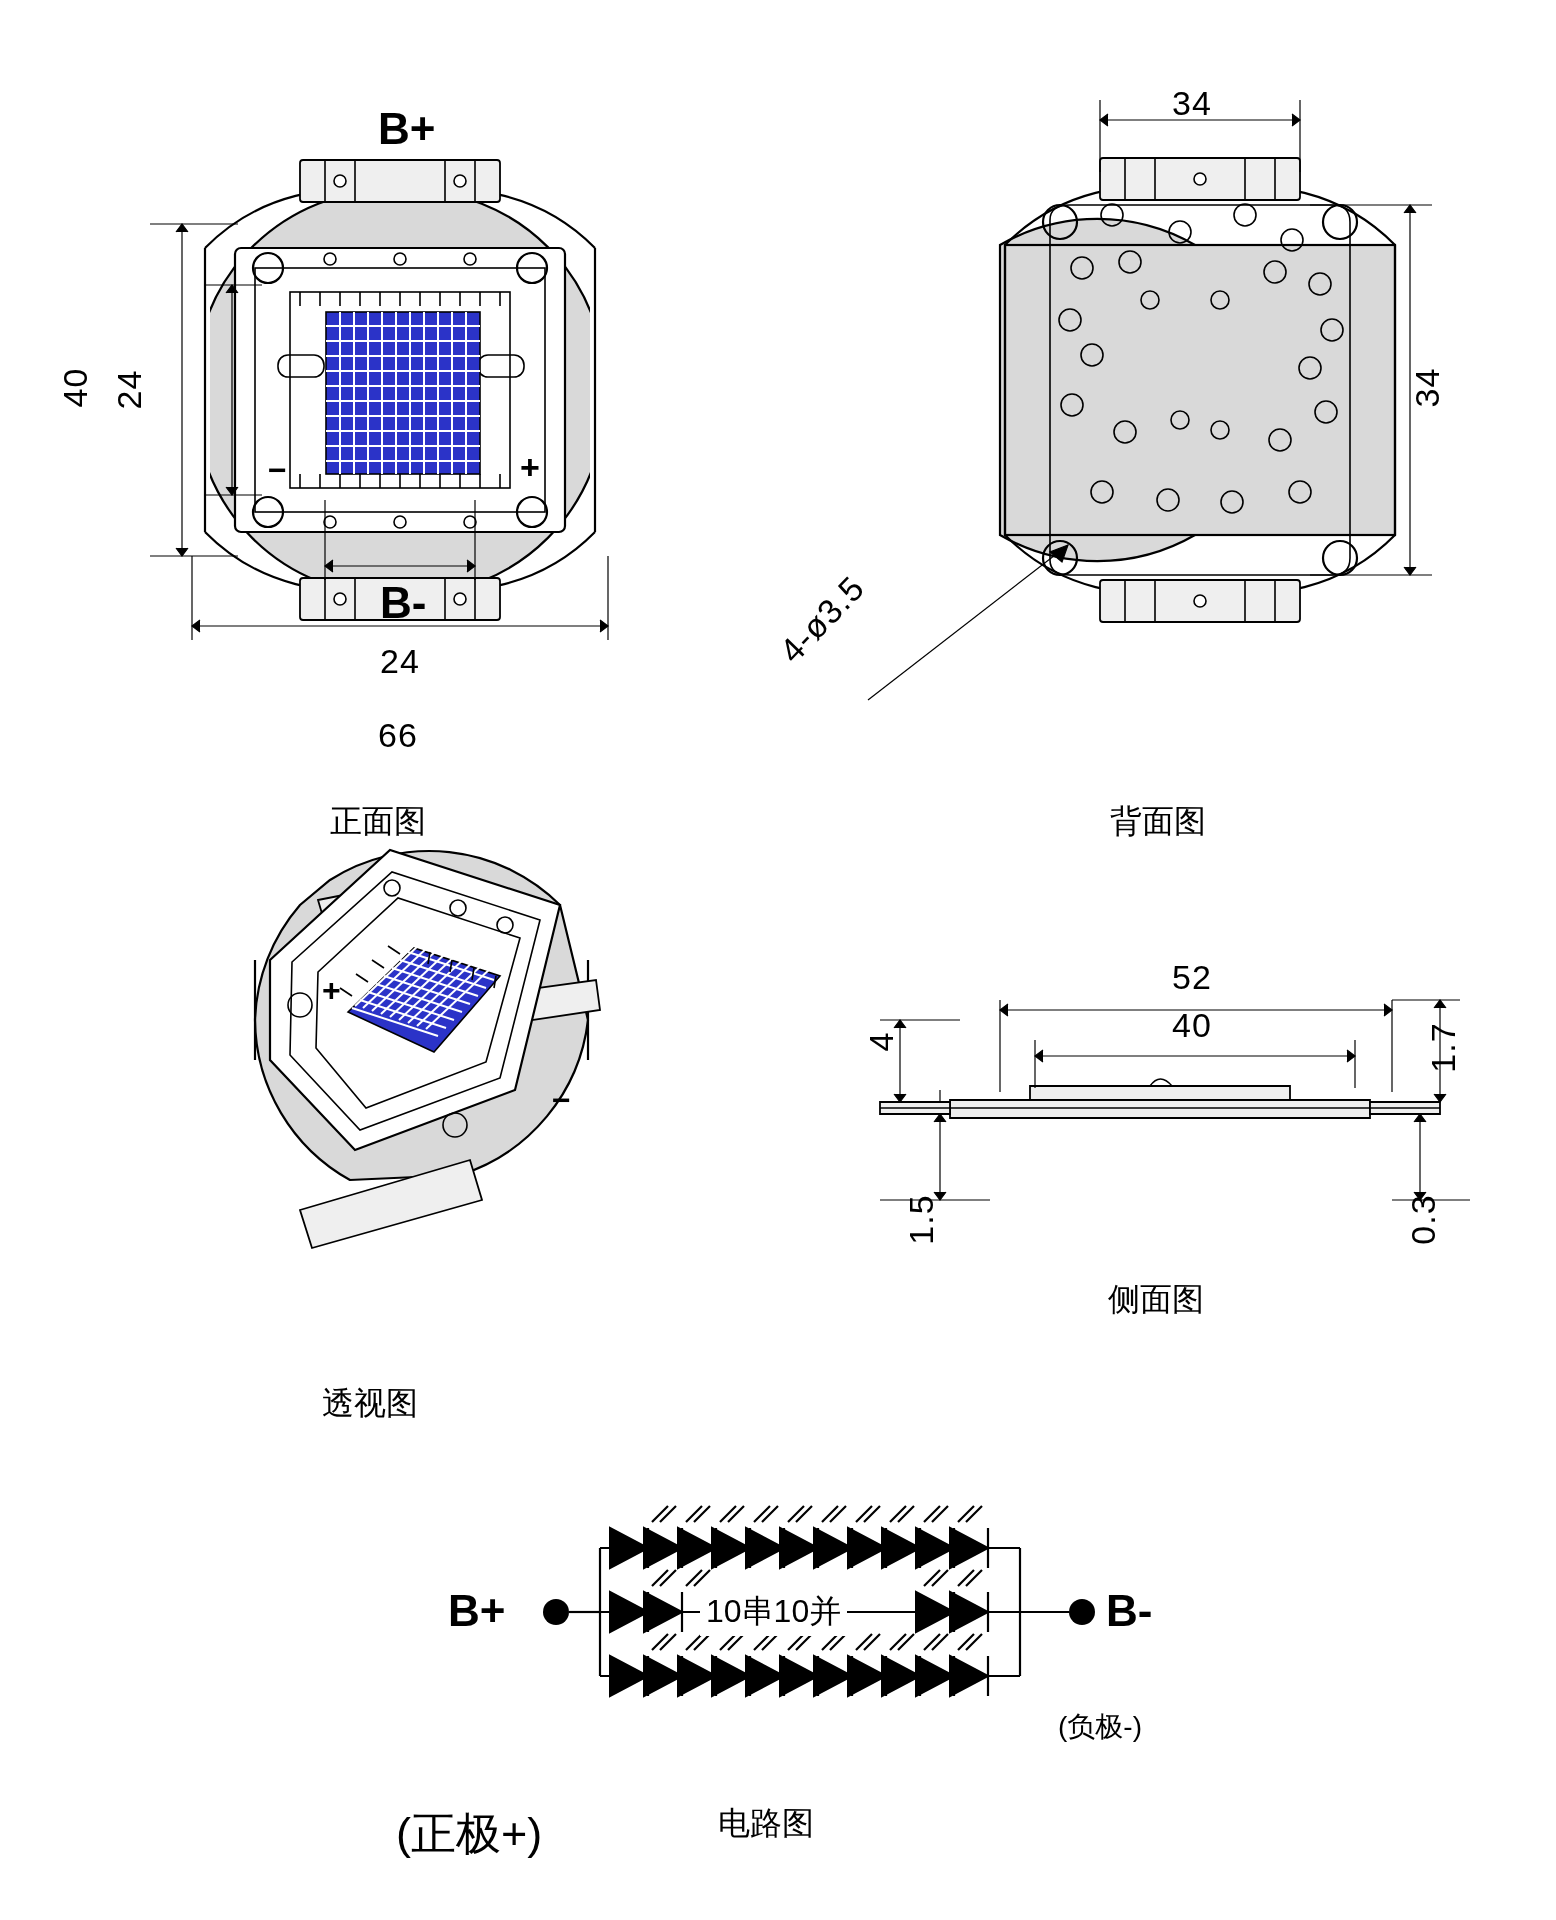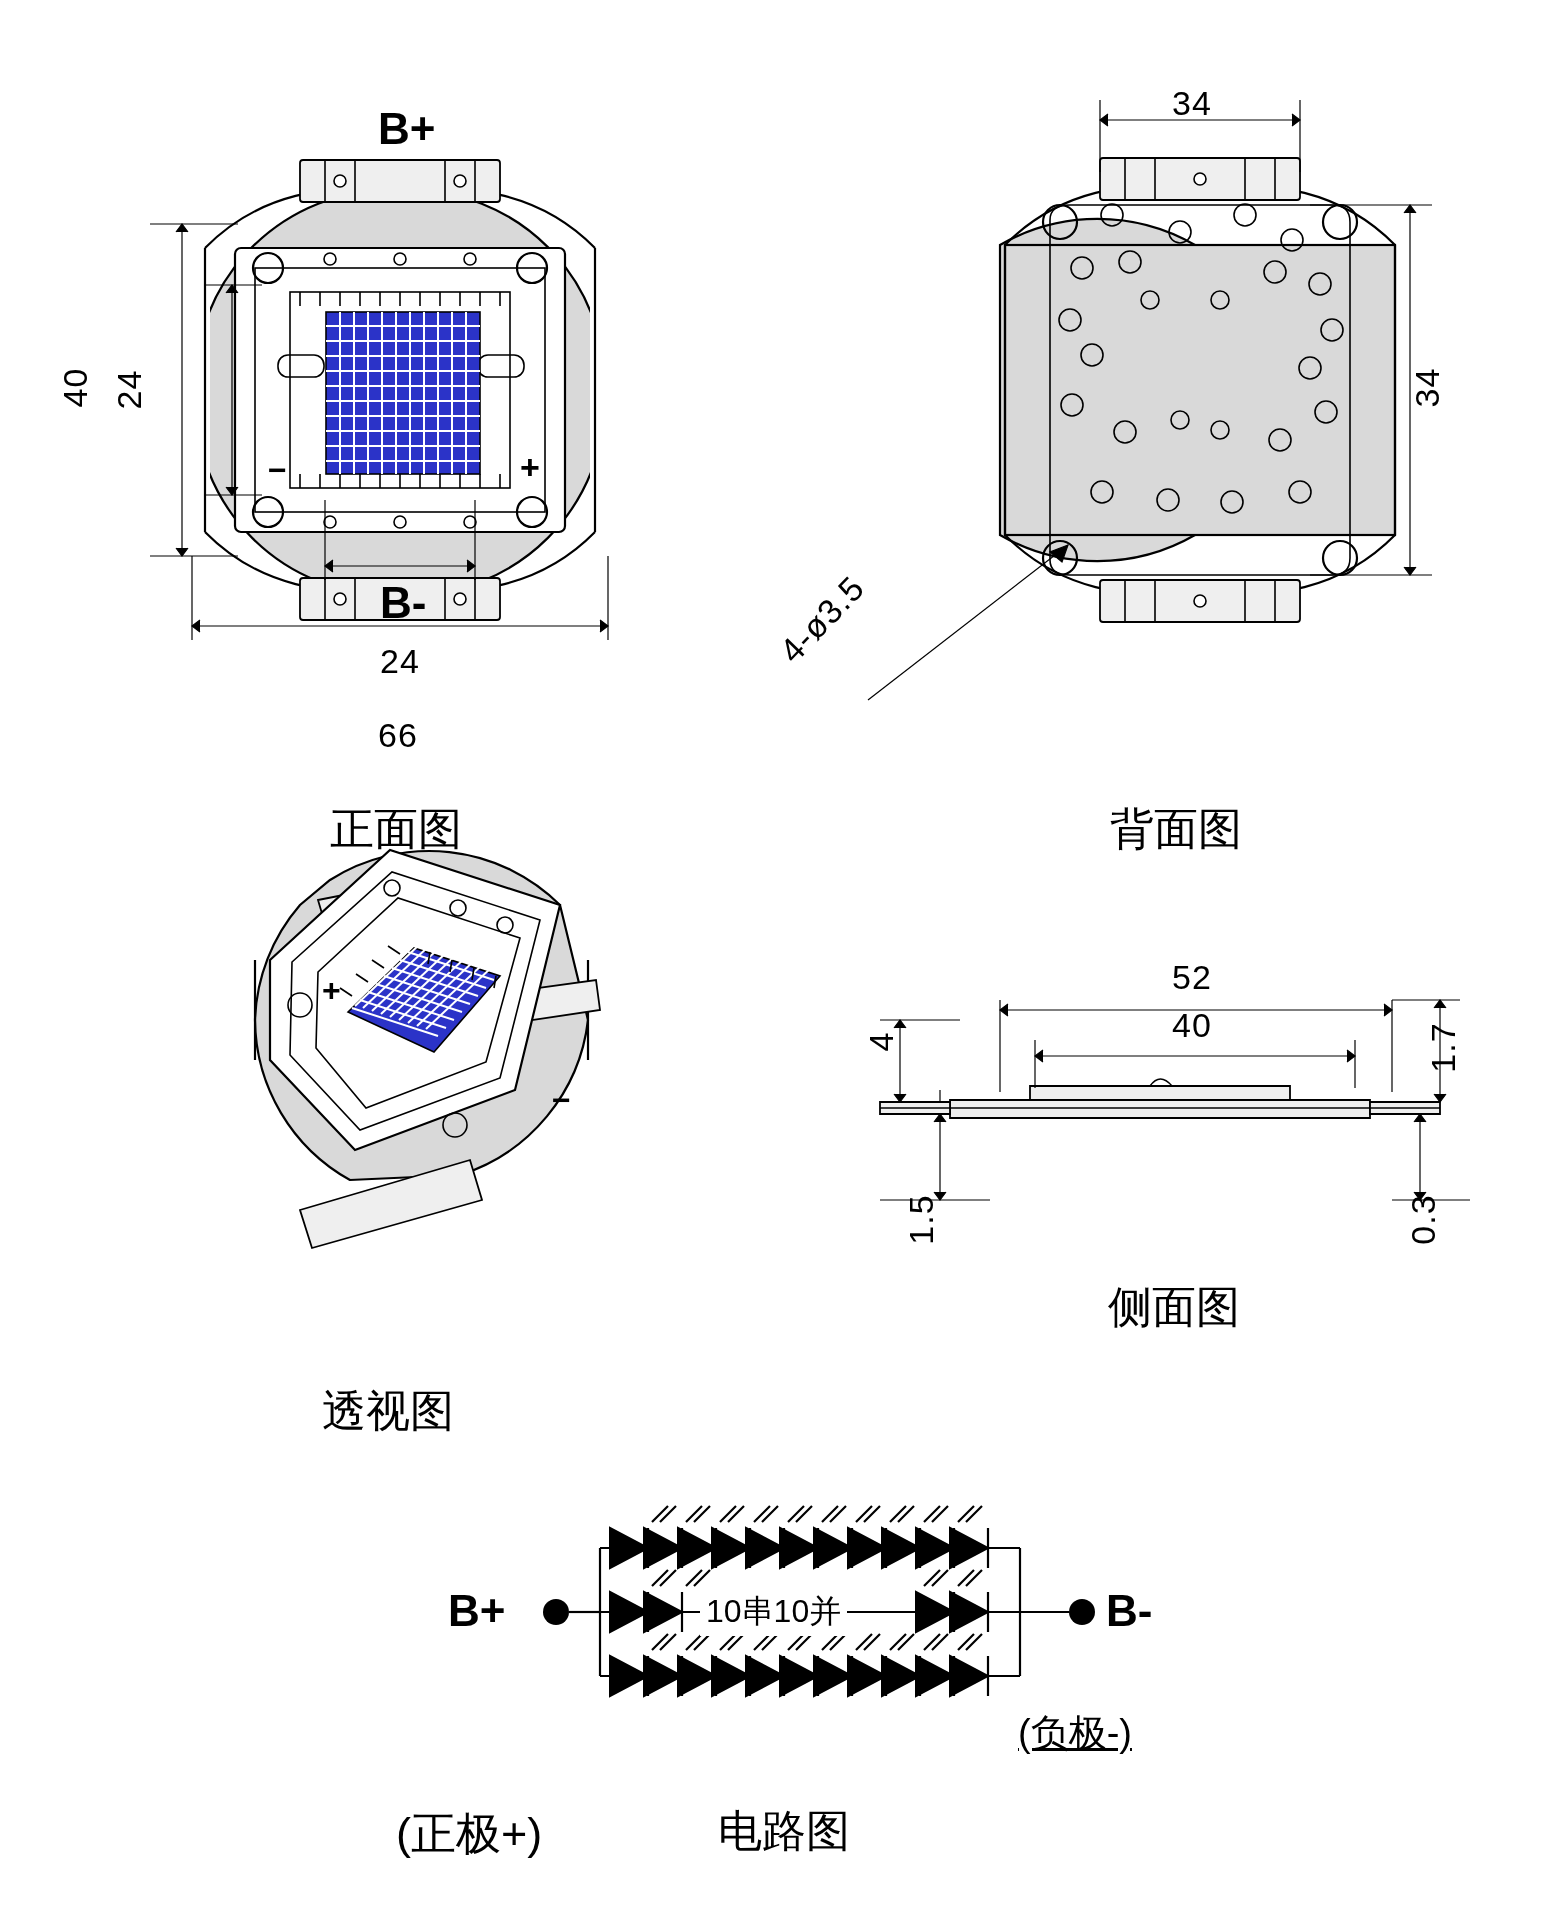--- a/index.html
+++ b/index.html
@@ -1,20 +1,20 @@
 <!DOCTYPE html>
 <html><head>
 <meta charset="utf-8">
 <style>
   html,body{margin:0;padding:0;background:#ffffff;}
   body{width:1556px;height:1920px;position:relative;font-family:"Liberation Sans",sans-serif;color:#000;overflow:hidden;}
   .stage{position:absolute;left:0;top:0;width:1556px;height:1920px;}
   .lbl{position:absolute;white-space:nowrap;}
   .dim{font-size:34px;letter-spacing:1px;}
-  .cap{font-size:44px;font-weight:400;}
+  .cap{font-size:32px;font-weight:400;}
   .pol{font-size:44px;font-weight:700;}
   svg{position:absolute;left:0;top:0;overflow:visible;}
   .ln{stroke:#000;fill:none;}
   .thin{stroke-width:1.6;}
   .med{stroke-width:2.2;}
   .body-fill{fill:#d9d9d9;stroke:#000;stroke-width:2.2;}
   .white-fill{fill:#ffffff;stroke:#000;stroke-width:2.2;}
   .lite{fill:#efefef;stroke:#000;stroke-width:1.8;}
   .chipgrid{stroke:#ffffff;stroke-width:2;}
   .dot{fill:#000;}
@@ -386,16 +386,16 @@
         <path d="M924,1650 L940,1634 M932,1650 L948,1634"></path>
         <path d="M958,1650 L974,1634 M966,1650 L982,1634"></path>
       </g>
     </g>
   </svg>
 
   <div class="lbl pol" style="left:448px;top:1586px;">B+</div>
   <div class="lbl pol" style="left:1106px;top:1586px;">B-</div>
   <div class="lbl" style="left:700px;top:1588px;font-size:32px;background:#fff;padding:2px 6px;">10串10并</div>
   <div class="lbl" style="left:396px;top:1804px;font-size:45px;">(正极+)</div>
-  <div class="lbl" style="left:1018px;top:1708px;font-size:38px;text-decoration:underline;">(负极-)</div>
+  <div class="lbl" style="left:1058px;top:1708px;font-size:28px;">(负极-)</div>
   <div class="lbl cap" style="left:718px;top:1802px;">电路图</div>
 
 </div>
 
 </body></html>

